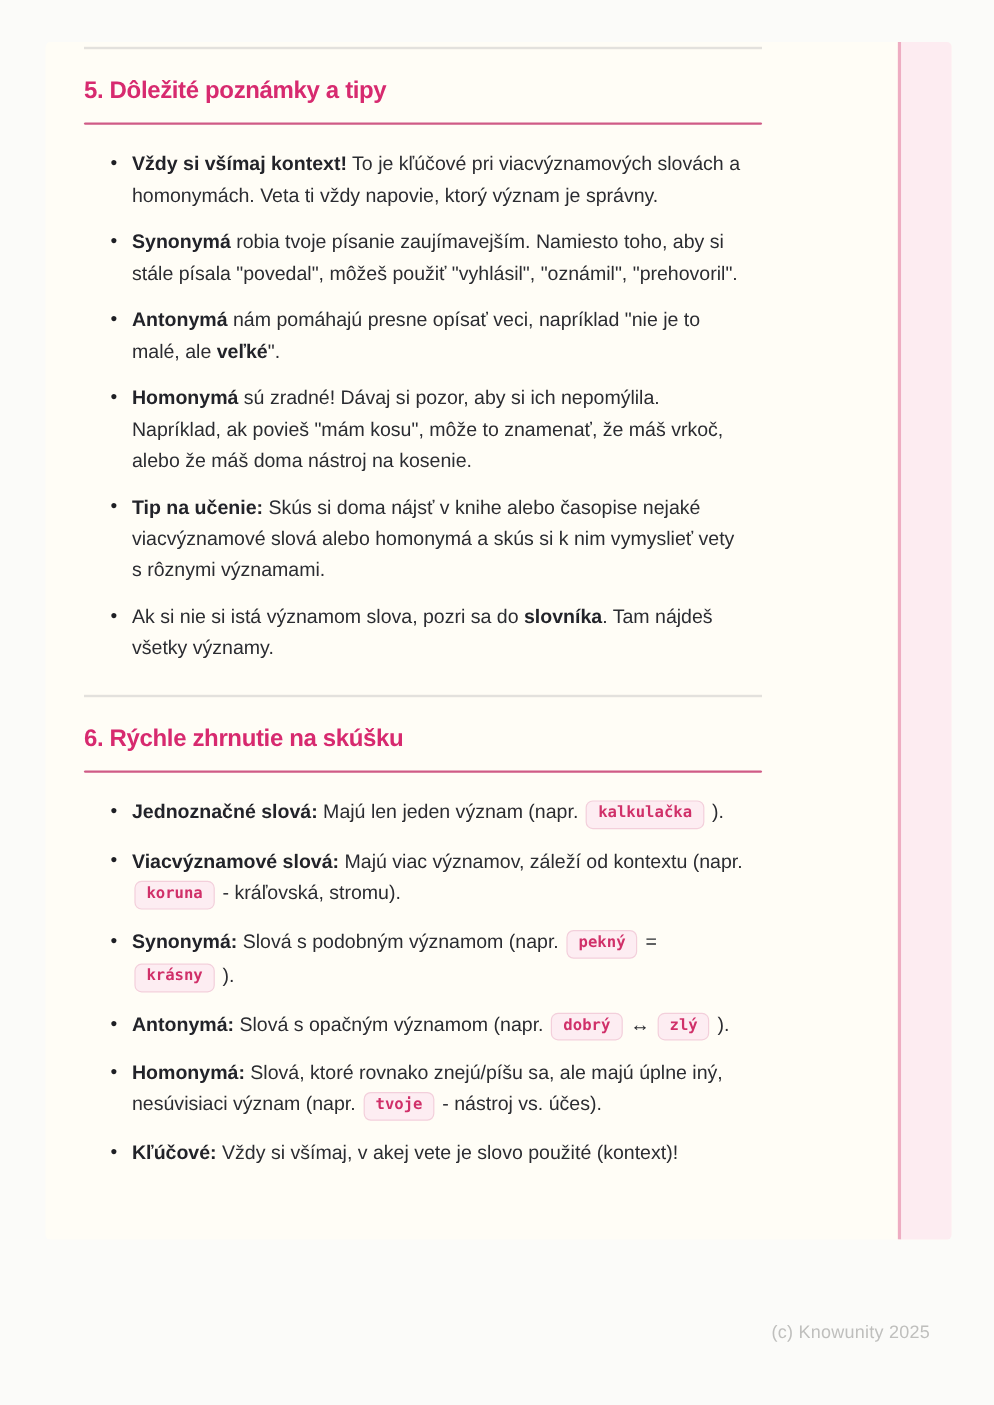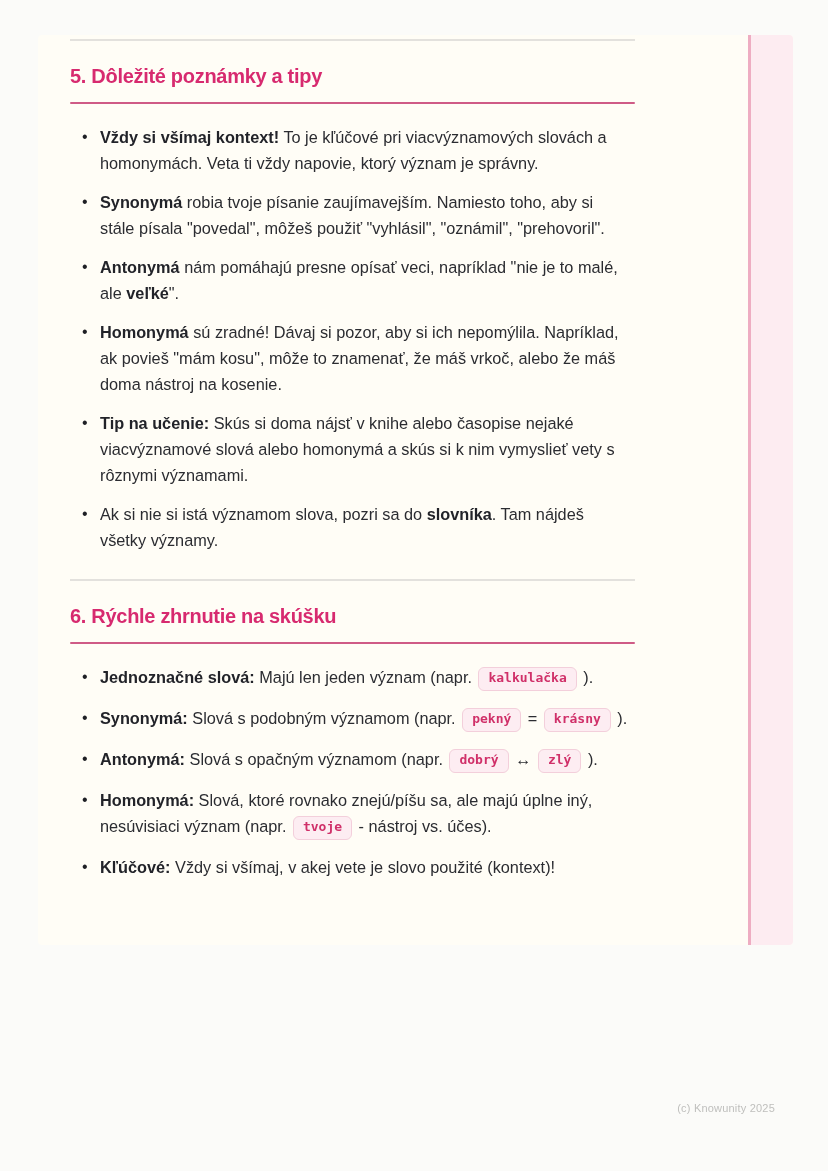--- a/index.html
+++ b/index.html
@@ -50,21 +50,21 @@
   }
   .pink-rule{
     height:2px;background:var(--rule-pink);
     margin-top:12px;border-radius:1px;
   }
   ul.bullet-list{
     list-style:none;margin:20px 0 0;padding:0;
     font-size:16.3px;line-height:26px;color:var(--text-dark);
   }
   ul.bullet-list li{
-    position:relative;padding-left:26px;margin:0 4px 13px;
+    position:relative;padding-left:26px;margin:0 14px 13px;
   }
   ul.bullet-list li::before{
     content:"\2022";
     position:absolute;left:8px;top:0;
     color:#1e1f24;font-size:16px;
   }
   ul.bullet-list strong{font-weight:700;color:#222329;}
   code.badge{
     display:inline-block;
     font-family:"DejaVu Sans Mono", monospace;
@@ -73,21 +73,21 @@
     background:var(--badge-bg);
     border:1px solid var(--badge-border);
     border-radius:6px;
     padding:2px 9px 3px;
     margin:0 2px;
     transform:translateY(-1px);
     line-height:1.3;
   }
   .footer{
     position:absolute;top:1102px;right:53px;
-    font-size:11px;color:var(--footer-gray);
+    font-size:15px;color:var(--footer-gray);
     letter-spacing:0.2px;
   }
 </style>
 </head>
 <body>
 
 <div class="card">
   <div class="stripe"></div>
   <div class="content">
 
@@ -106,20 +106,21 @@
         </ul>
     </section>
 
     <hr class="gray-rule mid">
 
     <section>
       <h2 class="section-title">6. Rýchle zhrnutie na skúšku</h2>
       <div class="pink-rule"></div>
       <ul class="bullet-list">
           <li><strong>Jednoznačné slová:</strong><span> Majú len jeden význam (napr. </span><code class="badge">kalkulačka</code><span> ).</span></li>
+          <li><strong>Viacvýznamové slová:</strong><span> Majú viac významov, záleží od kontextu (napr. </span><code class="badge">koruna</code><span> - kráľovská, stromu).</span></li>
           <li><strong>Synonymá:</strong><span> Slová s podobným významom (napr. </span><code class="badge">pekný</code><span> = </span><code class="badge">krásny</code><span> ).</span></li>
           <li><strong>Antonymá:</strong><span> Slová s opačným významom (napr. </span><code class="badge">dobrý</code><span> ↔ </span><code class="badge">zlý</code><span> ).</span></li>
           <li><strong>Homonymá:</strong><span> Slová, ktoré rovnako znejú/píšu sa, ale majú úplne iný, nesúvisiaci význam (napr. </span><code class="badge">tvoje</code><span> - nástroj vs. účes).</span></li>
           <li><strong>Kľúčové:</strong><span> Vždy si všímaj, v akej vete je slovo použité (kontext)!</span></li>
         </ul>
     </section>
 
   </div>
 </div>
 

